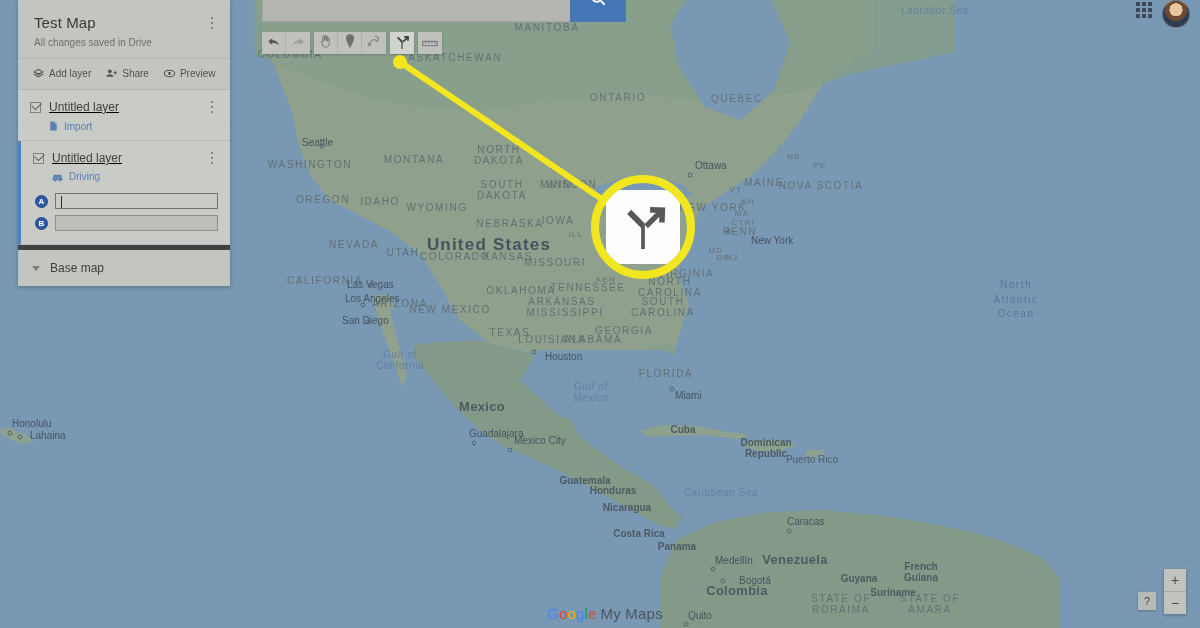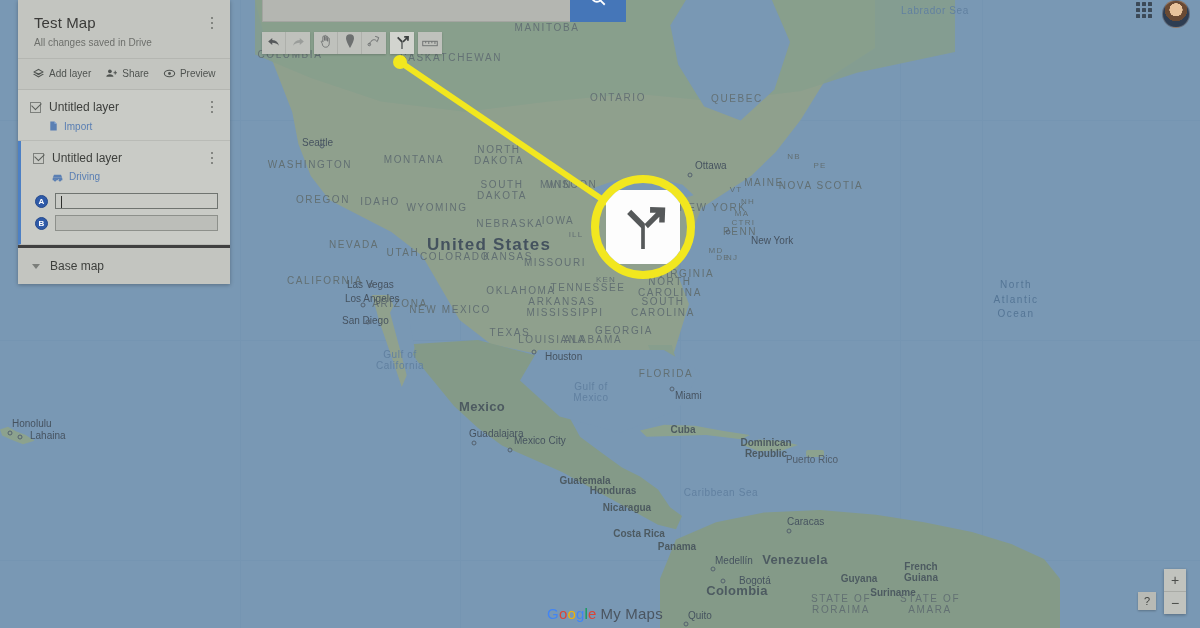--- a/index.html
+++ b/index.html
@@ -67,21 +67,21 @@
   .panel-actions {
     display: flex; align-items: center; gap: 14px;
     padding: 8px 14px 9px 14px;
     border-top: 1px solid #b4b6b1; border-bottom: 1px solid #b4b6b1;
   }
   .act { display:flex; align-items:center; gap:4px; font-size:10px; color:#4f5350; cursor:pointer;}
   .act svg { display:block; }
 
   .layer-card { background:#c9cbc6; border-bottom: 1px solid #b9bbb6; position: relative; }
   .layer-card.active { border-left: 3px solid #4d80c4; }
-  .layer-row { display:flex; align-items:center; gap:8px; padding: 10px 12px 4px 12px; position: relative;}
+  .layer-row { display:flex; align-items:center; gap:8px; padding: 10px 12px 4px 12px; position: relative; text-decoration: underline;}
   .chk {
     width: 11px; height: 11px; border: 1px solid #7d807c; background: transparent;
     position: relative; flex: 0 0 auto;
   }
   .chk:after{
     content:""; position:absolute; left:1px; top:-1px; width:8px; height:5px;
     border-left:1.6px solid #5a5d59; border-bottom:1.6px solid #5a5d59;
     transform: rotate(-45deg);
   }
   .layer-name { font-size: 12px; color: #3d3f3c; }
@@ -112,21 +112,21 @@
     flex:1; height: 16px; background:#bcbeb9; border: 1px solid #8d908b;
     position: relative;
   }
   .dirinput.focused { background:#c9cbc6; border:1px solid #6f7470; }
   .caret { position:absolute; left:5px; top:2px; width:1px; height:12px; background:#2d2f2c; }
   .dirpad { padding-bottom: 10px; }
 
   .basemap-row {
     display:flex; align-items:center; gap:10px;
     padding: 11px 14px; background:#c3c5c0; font-size: 12px; color:#3d3f3c;
-    border-top: 3px solid #404040;
+    border-top: 5px solid #404040;
   }
   .tri { width:0;height:0;border-left:4px solid transparent;border-right:4px solid transparent;border-top:5px solid #7b7e7a;}
 
   
   .searchwrap { position:absolute; left: 262px; top: -22px; z-index: 45; display:flex; }
   .searchbox {
     width: 308px; height: 44px; background: #b4b6b1;
     border: 1px solid #a3a5a0; border-right: none;
   }
   .searchbtn {

